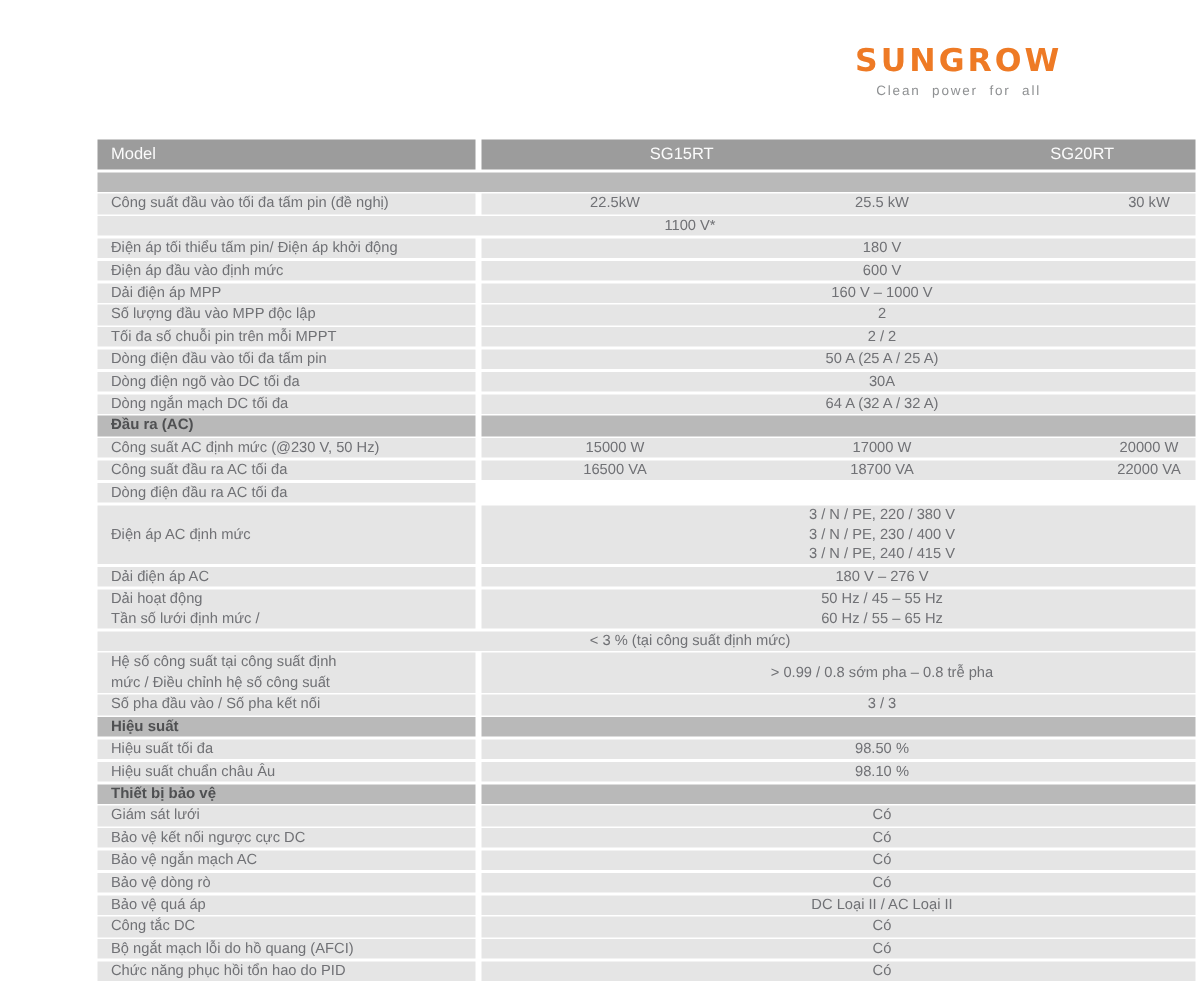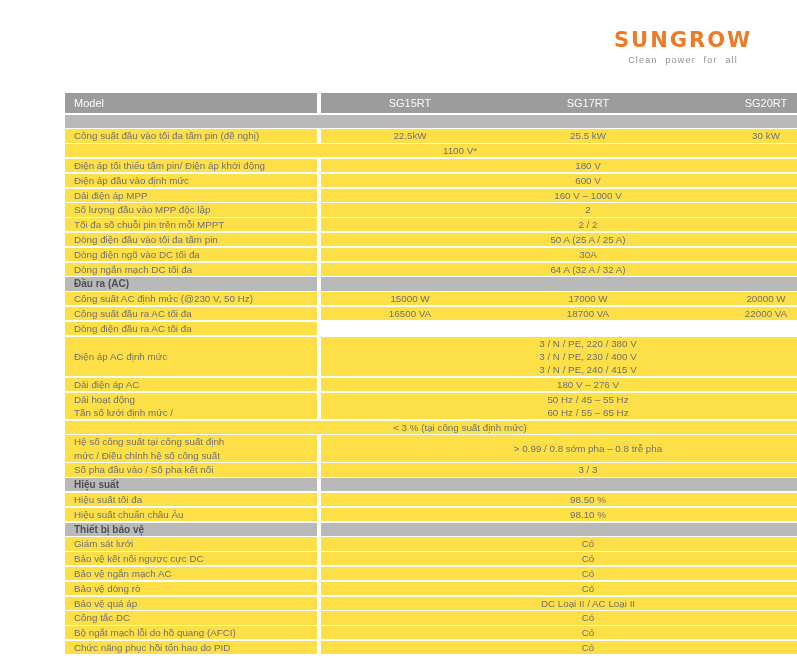--- a/index.html
+++ b/index.html
@@ -2,21 +2,21 @@
 <html><head>
 <meta charset="utf-8">
 <style>
   html,body{margin:0;padding:0;}
   body{
     width:797px;height:661px;position:relative;overflow:hidden;
     background:#ffffff;
     font-family:"Liberation Sans","DejaVu Sans",sans-serif;
   }
   
-  .logo{position:absolute;left:614px;top:28px;text-align:center;}
+  .logo{position:absolute;left:570px;top:28px;text-align:center;}
   .brand{
     color:#ee7a25;font-size:21px;font-weight:700;letter-spacing:2px;
     font-family:"DejaVu Sans","Liberation Sans",sans-serif;white-space:nowrap;
   }
   .tagline{
     color:#8f9193;font-size:9px;letter-spacing:1.2px;word-spacing:4px;
     margin-top:3px;white-space:nowrap;
   }
   
   .spec-table{
@@ -34,37 +34,36 @@
   .cell.value .col{flex:1;text-align:center;}
   .label div, .cell{white-space:nowrap;}
   
   .trow.header .cell{
     background:#9c9c9c;color:#fbfbfb;font-size:11px;min-height:20px;line-height:20px;
   }
   .trow.section .cell{
     background:#b9b9b9;color:#4f5052;font-weight:600;font-size:10px;
   }
   .trow.data .cell{
-    background:#fde047;color:#707175;font-size:9.8px;
+    background:#e5e5e5;color:#707175;font-size:9.8px;
   }
 </style>
 </head>
 <body>
 
 <div class="logo">
   <div class="brand">SUNGROW</div>
   <div class="tagline">Clean power for all</div>
 </div>
 
 <div class="spec-table">
   <div class="trow header">
     <div class="cell label">Model</div>
     <div class="cell value cols">
       <div class="col">SG15RT</div>
-      <div class="col">SG17RT</div>
       <div class="col">SG20RT</div>
     </div>
   </div>
 
   <div style="display:contents"><div class="trow section">
         <div class="cell value"></div>
       </div><div class="trow data">
         <div class="cell label">
           <div>Công suất đầu vào tối đa tấm pin (đề nghị)</div>
         </div>

